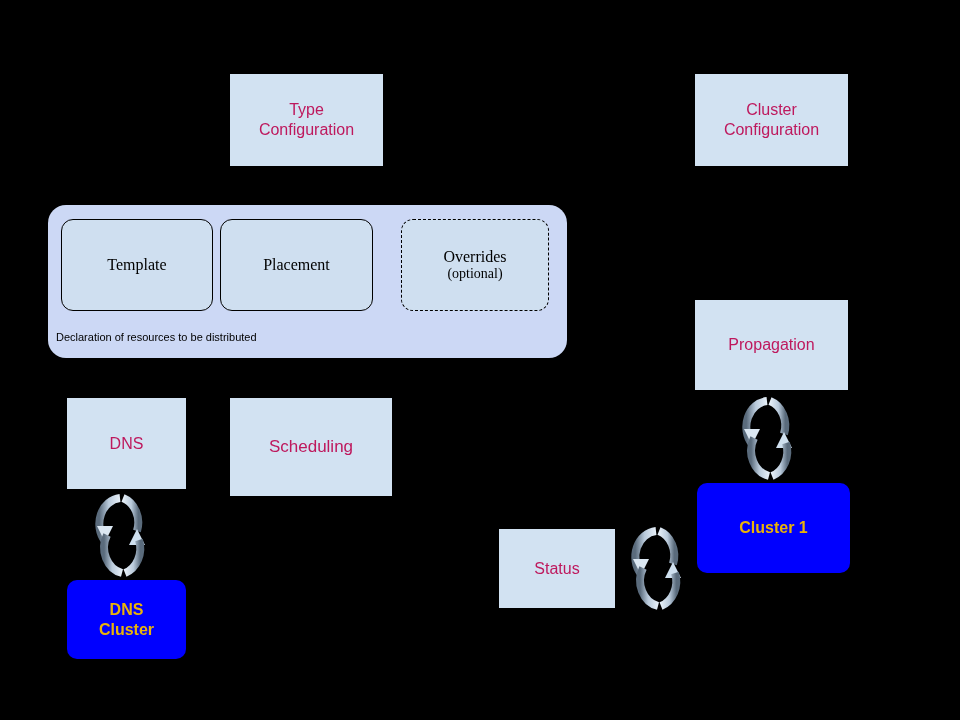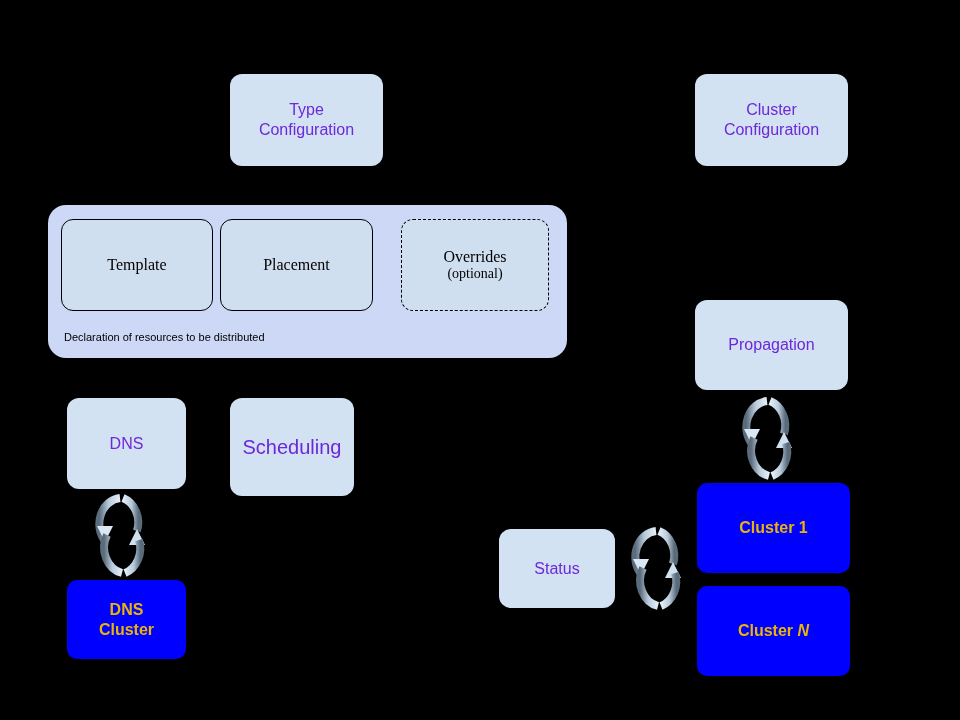--- a/index.html
+++ b/index.html
@@ -11,23 +11,23 @@
     font-family:"Liberation Sans","DejaVu Sans",sans-serif;
   }
   .node{
     position:absolute;
     box-sizing:border-box;
     display:flex;
     align-items:center;
     justify-content:center;
     text-align:center;
     line-height:1.22;
-    color:#6d28d9;
+    color:#be185d;
     background:#d2e2f2;
-    border-radius:12px;
+    border-radius:0;
   }
   .node .lbl{ display:block; }
   .group{
     position:absolute;
     box-sizing:border-box;
     background:#ccd8f5;
     border-radius:18px;
   }
   .inner{
     position:absolute;
@@ -152,27 +152,27 @@
 
   <div class="inner" style="left:220px;top:219px;width:153px;height:92px;font-size:16px;">
     <span class="lbl">Placement</span>
   </div>
 
   <div class="inner dashdot" style="left:401px;top:219px;width:148px;height:92px;font-size:16px;">
     <span class="lbl">Overrides</span>
     <span class="lbl sub">(optional)</span>
   </div>
 
-  <div class="caption" style="left:56px;top:331px;margin-left:8px;">Declaration of resources to be distributed</div>
+  <div class="caption" style="left:56px;top:331px;">Declaration of resources to be distributed</div>
 
   <div class="node" style="left:67px;top:398px;width:119px;height:91px;font-size:16px;">
     <span class="lbl">DNS</span>
   </div>
 
-  <div class="node" style="left:230px;top:398px;width:124px;height:98px;font-size:20px;text-align:right;">
+  <div class="node" style="left:230px;top:398px;width:162px;height:98px;font-size:17px;text-align:right;">
     <span class="lbl">Scheduling</span>
   </div>
 
   <div class="node cluster" style="left:67px;top:580px;width:119px;height:79px;font-size:16px;">
     <span>
       <span class="lbl">DNS</span>
       <span class="lbl">Cluster</span>
     </span>
   </div>
 
@@ -182,19 +182,14 @@
   </div>
 
   <div class="node" style="left:499px;top:529px;width:116px;height:79px;font-size:16px;">
     <span class="lbl">Status</span>
   </div>
 
   <div class="node cluster" style="left:697px;top:483px;width:153px;height:90px;font-size:16px;">
     <span class="lbl">Cluster 1</span>
   </div>
 
-  <div class="node cluster" style="left:697px;top:586px;width:153px;height:90px;font-size:16px;">
-    <span>
-      <span>Cluster </span><i>N</i>
-    </span>
-  </div>
 
 </div>
 
 </body></html>

